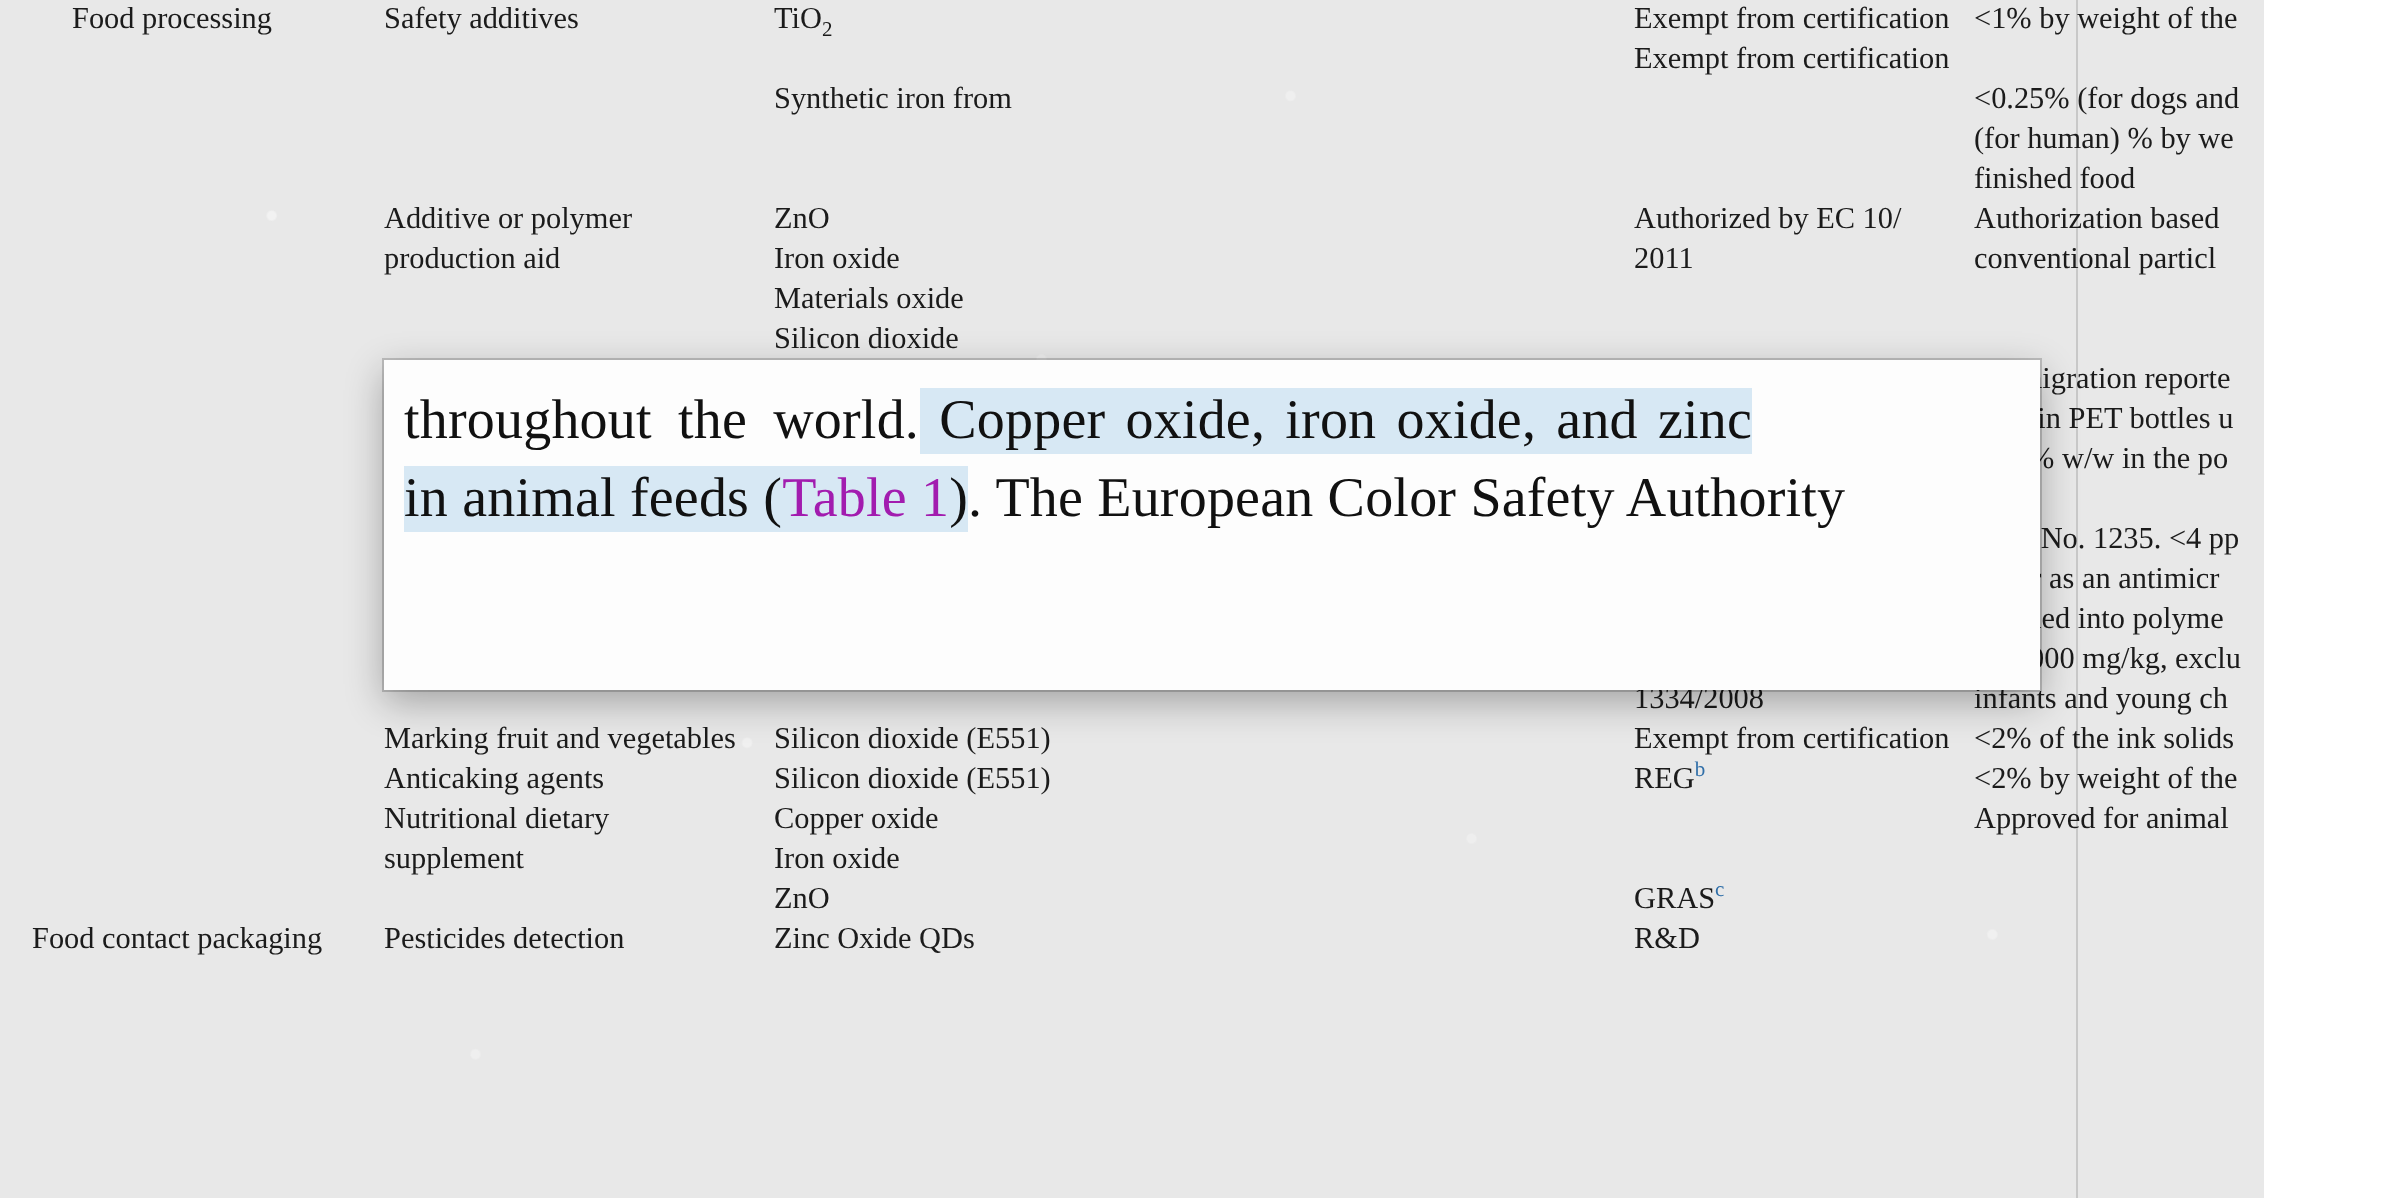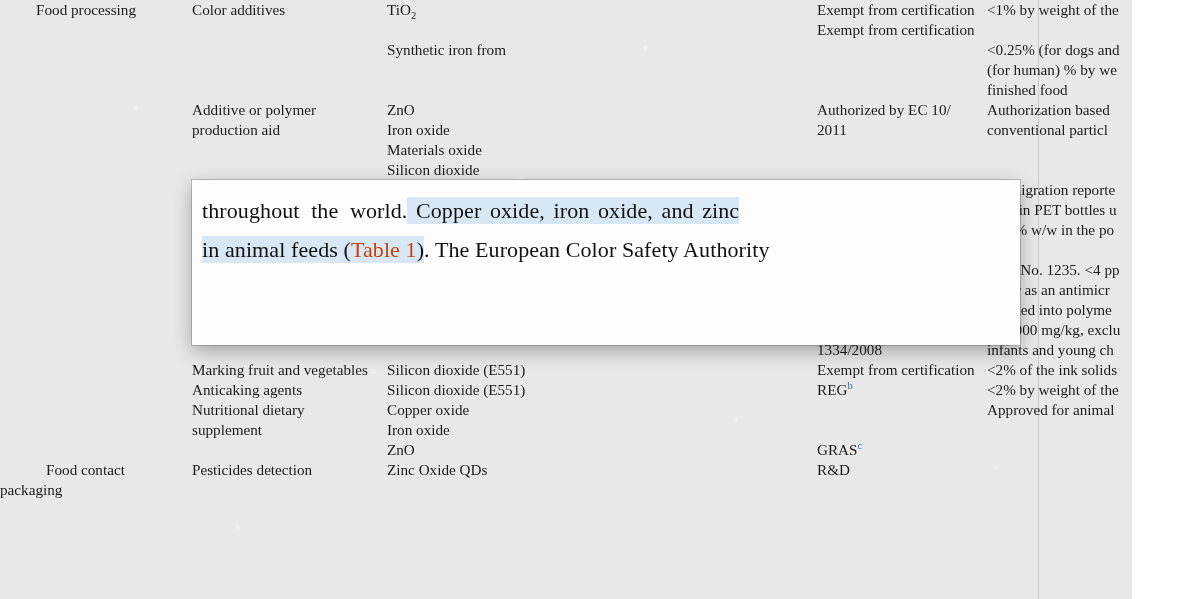--- a/index.html
+++ b/index.html
@@ -54,21 +54,21 @@
     line-height: 20px;
   }
   col.c1 { width: 192px; }
   col.c2 { width: 195px; }
   col.c3 { width: 265px; }
   col.c4 { width: 165px; }
   col.c5 { width: 170px; }
   col.c6 { width: 358px; }
 
   .cell-pad-left { padding-left: 36px; }
-  .cell-pad-left2 { padding-left: 46px; }
+  .cell-pad-left2 { padding-left: 16px; }
   sup {
     font-size: 10.5px;
     color: #2f6ea8;
     vertical-align: super;
     line-height: 0;
   }
   sub {
     font-size: 10.5px;
     vertical-align: sub;
     line-height: 0;
@@ -92,32 +92,32 @@
     width: 828px;
     height: 165px;
     background: #fdfdfd;
     box-shadow: 0 0 0 1px rgba(0,0,0,0.18), 0 6px 18px rgba(0,0,0,0.30);
     overflow: hidden;
   }
   .magnifier .mag-inner {
     padding: 12px 26px 10px 10px;
   }
   .mag-line {
-    font-size: 22px;
+    font-size: 28px;
     line-height: 38.5px;
     color: #111111;
     white-space: nowrap;
     letter-spacing: 0.1px;
   }
   .hl {
     background: #d7e8f4;
     padding: 1px 0;
   }
   .linkref {
-    color: #c2410c;
+    color: #a21caf;
   }
   .j-wide { word-spacing: 6px; }
   .j-wide2 { word-spacing: 3px; }
 </style>
 </head>
 <body>
 
 <div id="page">
 
   <div class="vline" style="left:1038px;"></div>
@@ -132,21 +132,21 @@
           <col class="c5">
           <col class="c6">
       </colgroup>
       <tbody>
 
         <tr>
           <td>
             <span class="cell-pad-left">Food processing</span>
           </td>
           <td>
-            <span>Color additives</span>
+            <span>Safety additives</span>
           </td>
           <td>
             <span>TiO</span><sub>2</sub>
             <span class="sp"></span>
             <span>Synthetic iron from</span>
           </td>
           <td></td>
           <td>
             <div>Exempt from certification</div>
             <div>Exempt from certification</div>

